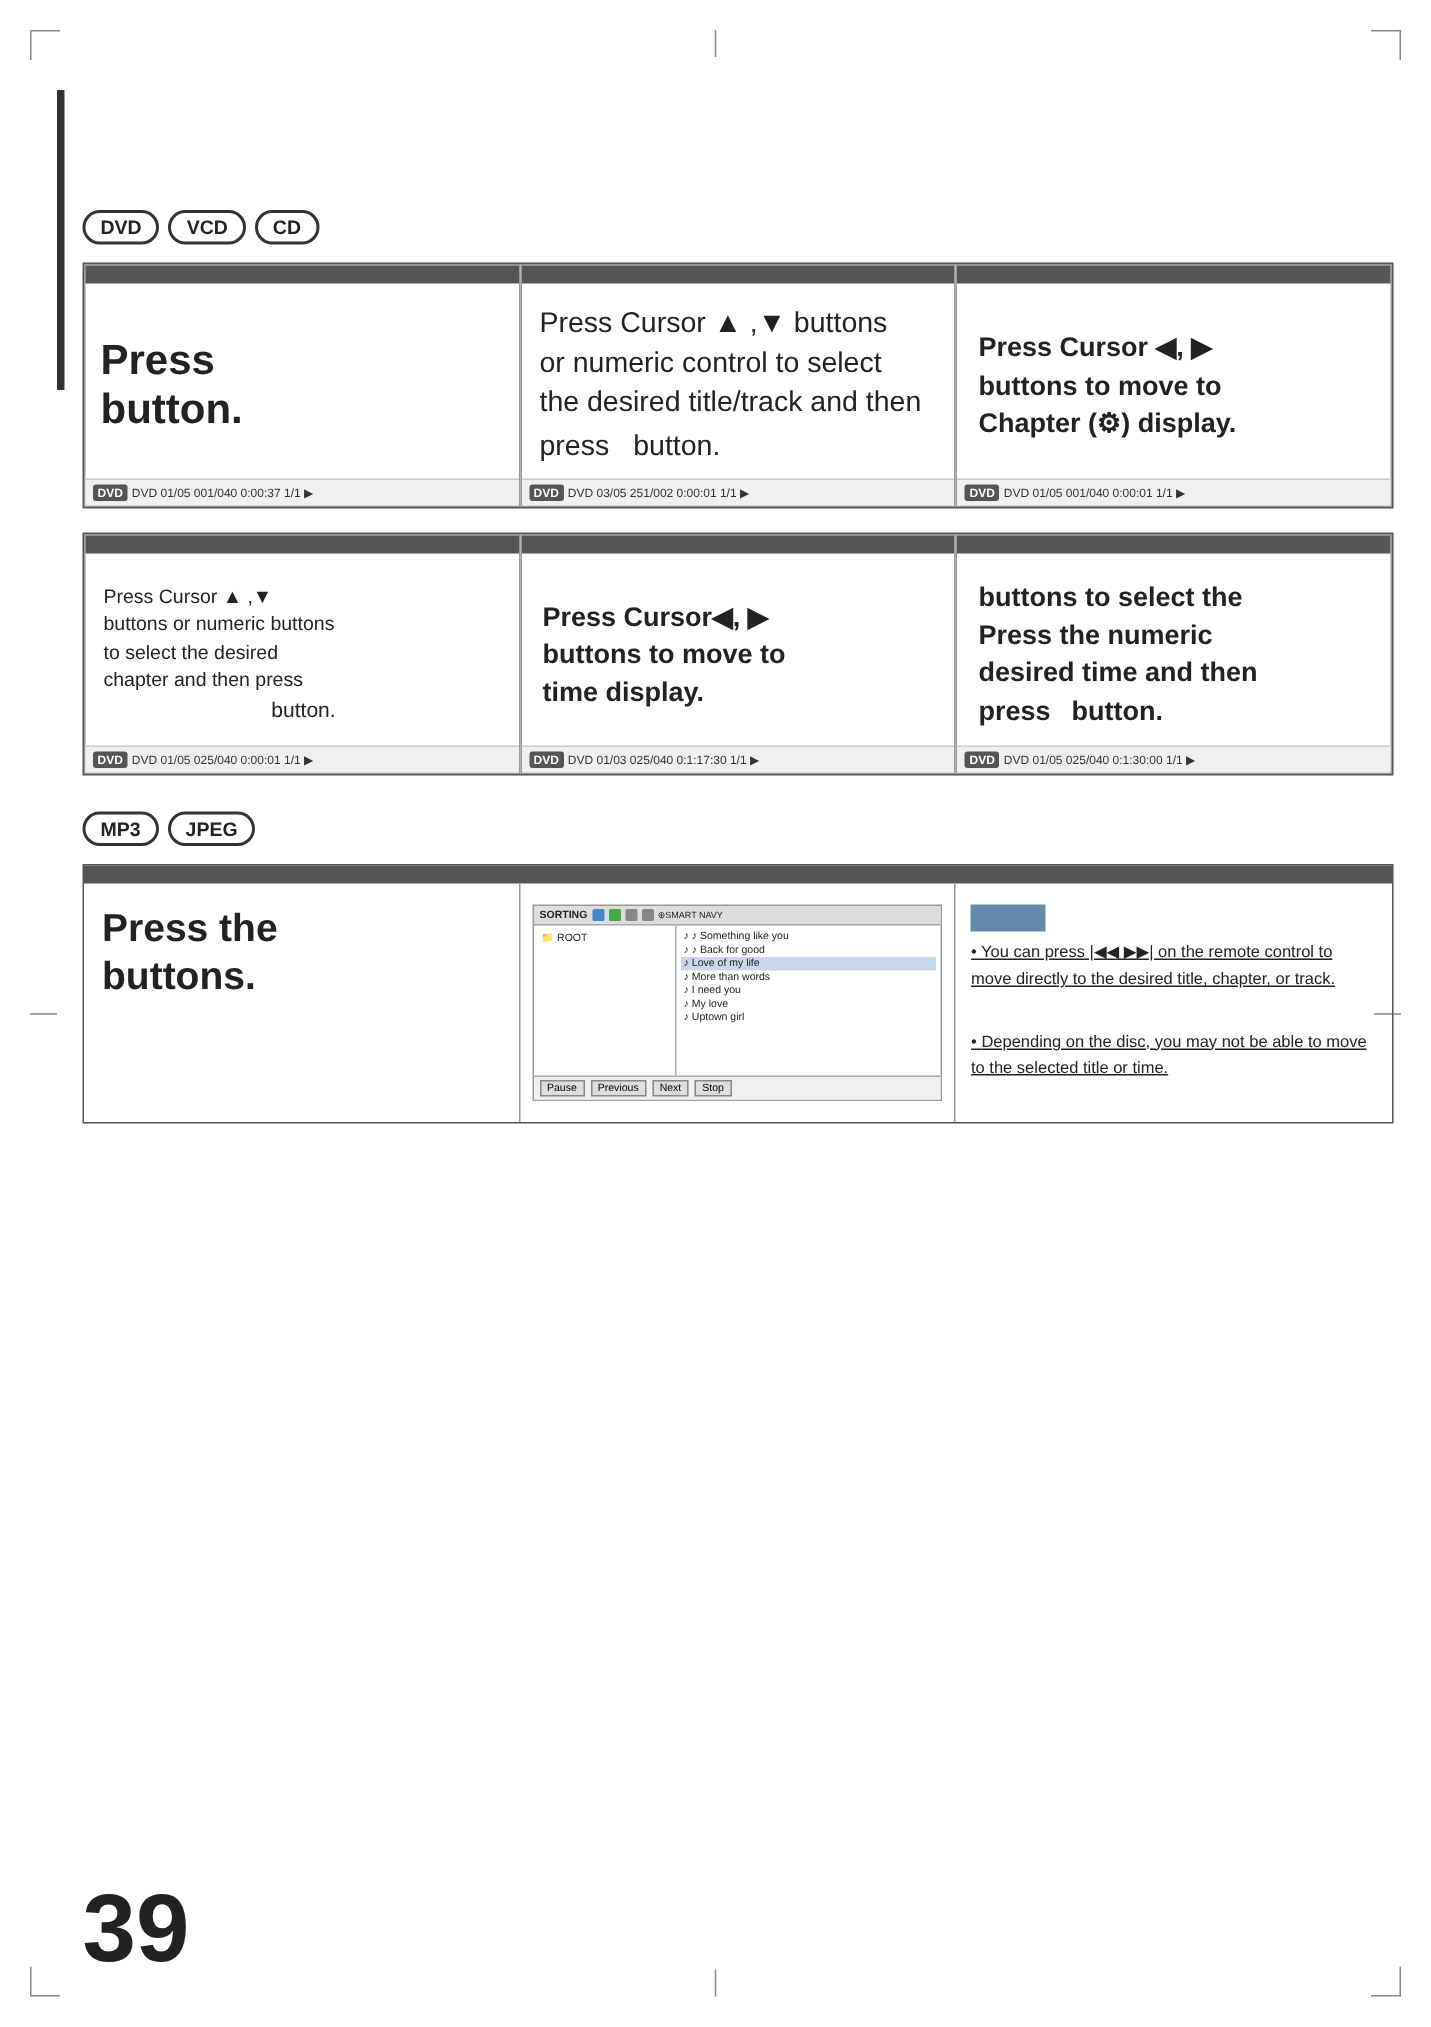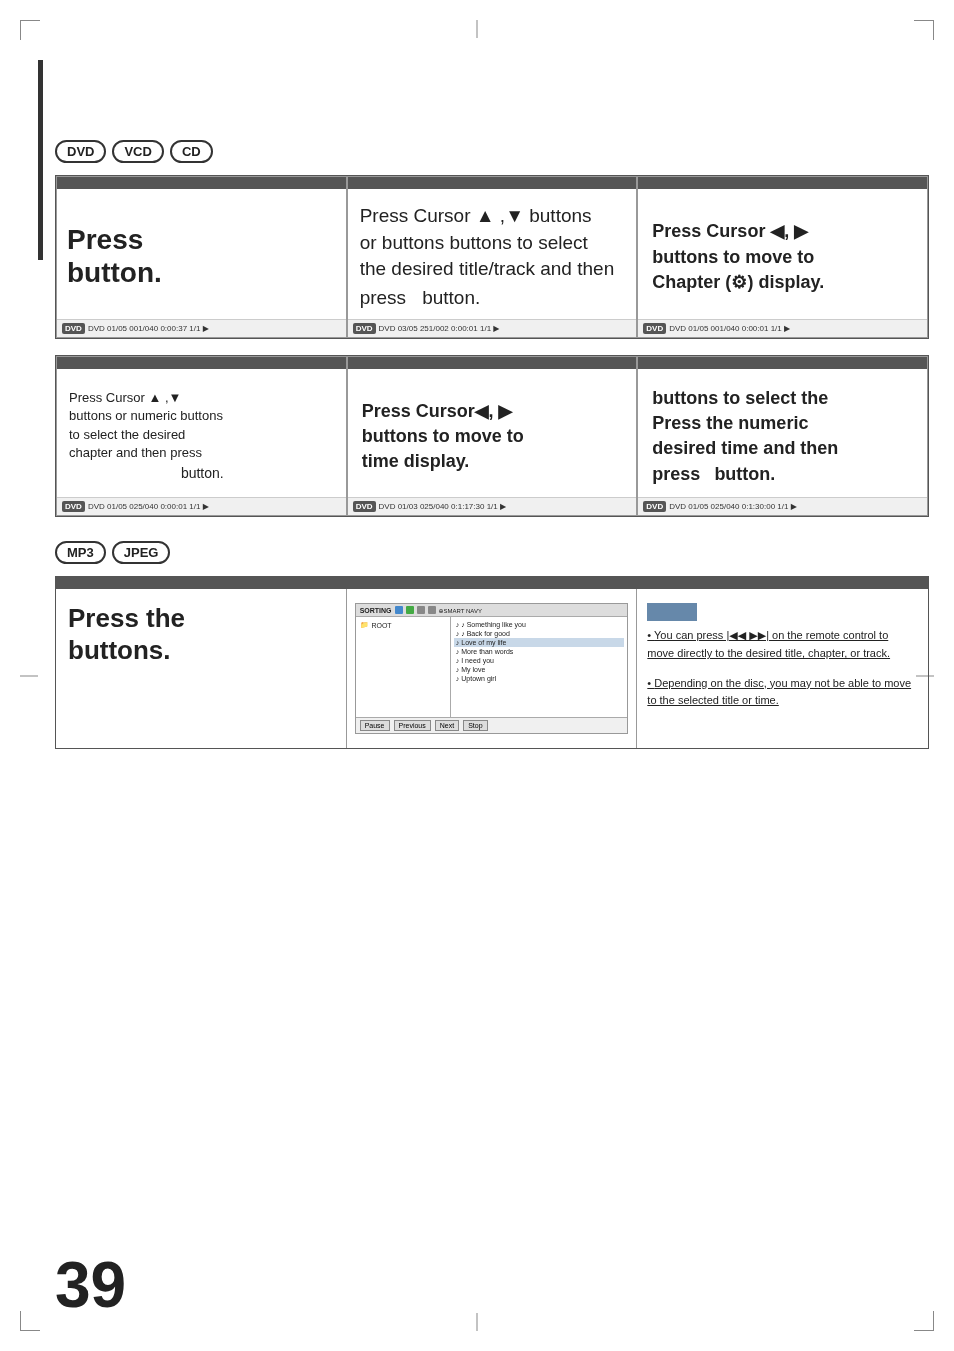--- a/index.html
+++ b/index.html
@@ -335,21 +335,21 @@
       <div class="cell-status-bar">
         <span class="icon-dvd">DVD</span>
         <span class="status-content">DVD  01/05  001/040  0:00:37  1/1  ▶</span>
       </div>
     </div>
 
     <div class="grid-cell">
       <div class="cell-header"></div>
       <div class="cell-content" style="font-size:19px; padding:14px 12px 8px 12px;">
         <div>Press Cursor ▲ ,▼ buttons</div>
-        <div>or buttons buttons to select</div>
+        <div>or numeric control to select</div>
         <div>the desired title/track and then</div>
         <div style="display:flex;gap:16px;margin-top:2px;">
           <span>press</span>
           <span>button.</span>
         </div>
       </div>
       <div class="cell-status-bar">
         <span class="icon-dvd">DVD</span>
         <span class="status-content">DVD  03/05  251/002  0:00:01  1/1  ▶</span>
       </div>
@@ -489,21 +489,21 @@
             <button class="fb-btn">Next</button>
             <button class="fb-btn">Stop</button>
           </div>
         </div>
       </div>
 
       <div class="mp3-right">
         <div class="color-box"></div>
         <ul class="bullet-list">
           <li>You can press |◀◀ ▶▶| on the remote control to move directly to the desired title, chapter, or track.</li>
-          <li style="margin-top:12px;">Depending on the disc, you may not be able to move to the selected title or time.</li>
+          <li style="margin-top:24px;">Depending on the disc, you may not be able to move to the selected title or time.</li>
         </ul>
       </div>
 
     </div>
   </div>
 
 </div>
 
 <div class="page-number">39</div>
 

